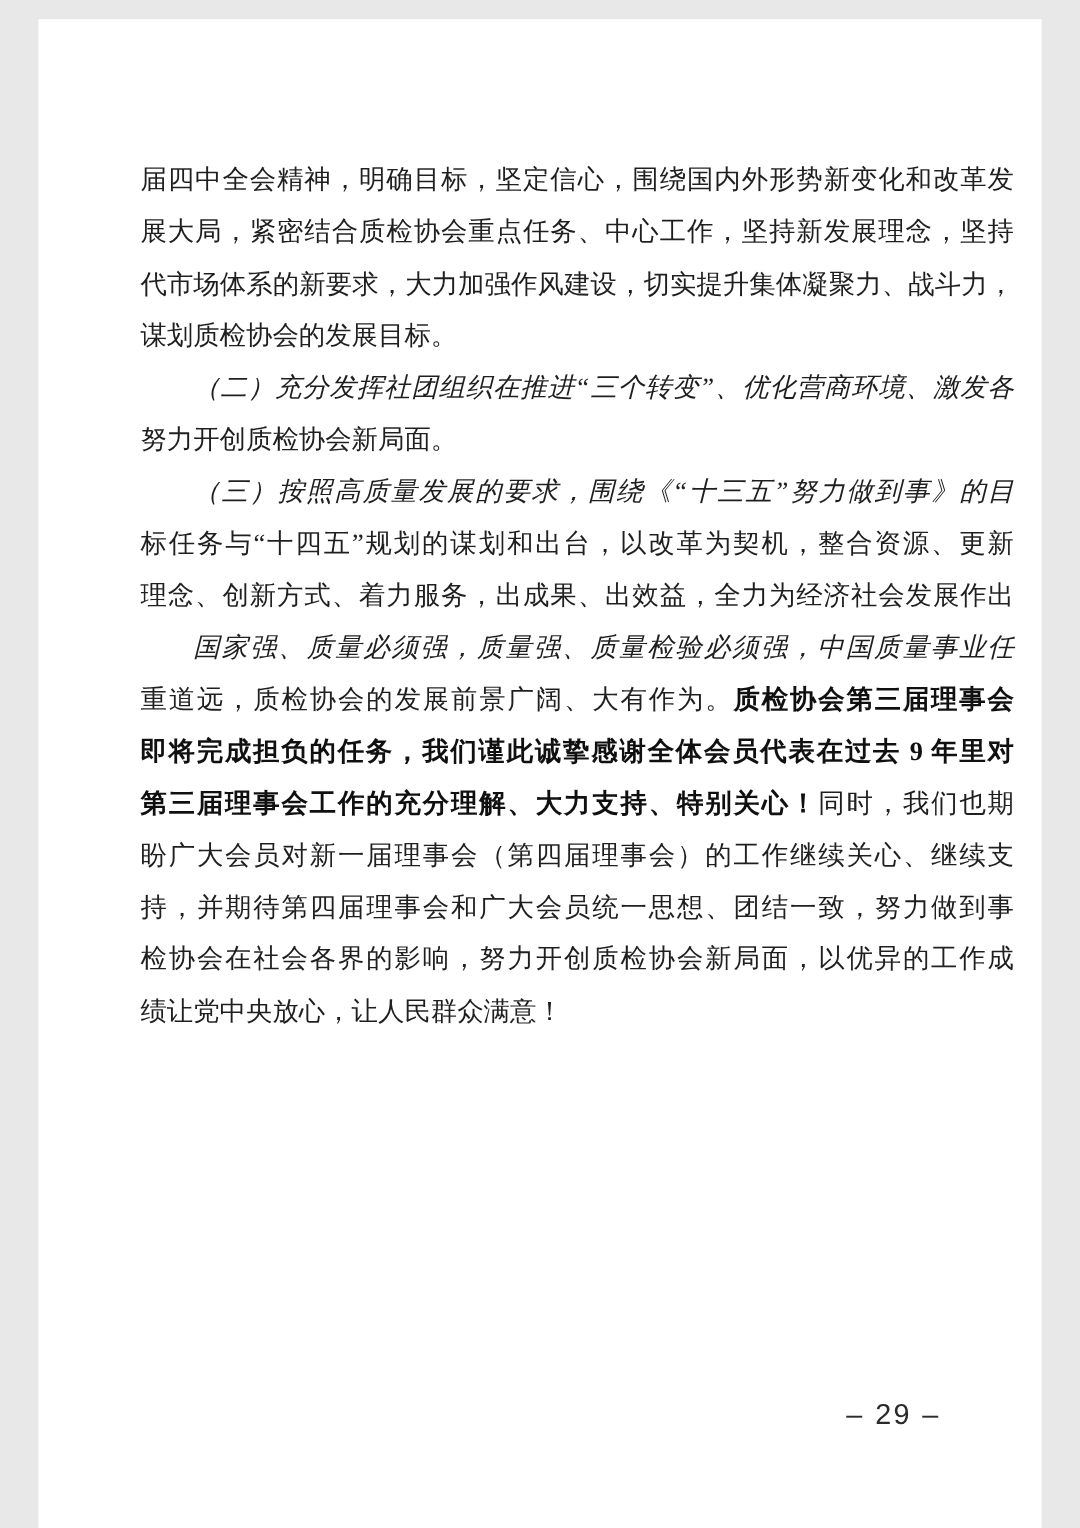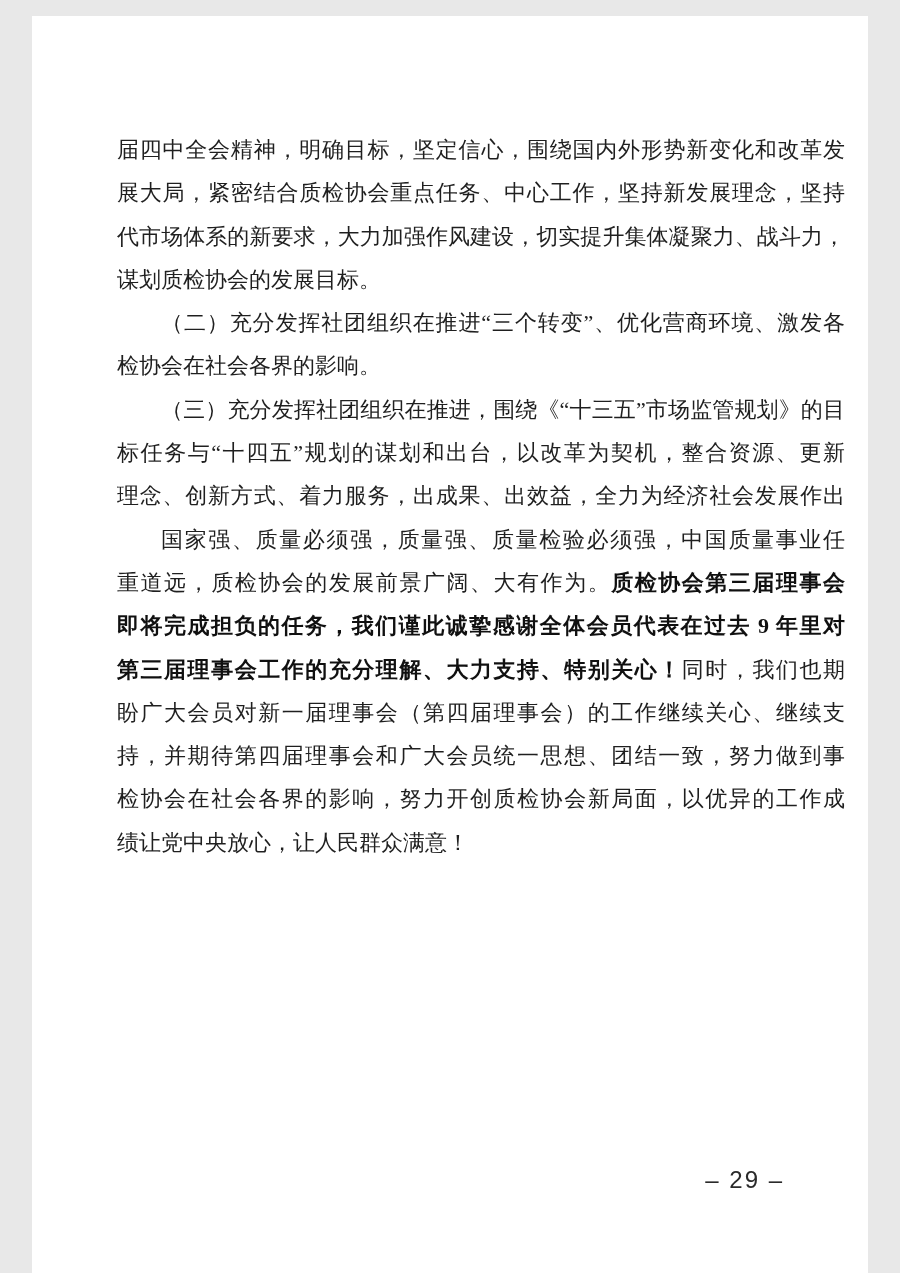--- a/index.html
+++ b/index.html
@@ -33,20 +33,21 @@
     text-justify: inter-character;
     height: 43.3px;
     white-space: nowrap;
   }
   .line.para-end {
     text-align-last: left;
     -moz-text-align-last: left;
   }
   .line.indent {
     text-indent: 44px;
+    font-style: italic;
   }
   .run { font-weight: 400; }
   .run.bold {
     font-weight: 700;
     color: #101010;
   }
   .page-number {
     position: absolute;
     top: 1149px;
     right: 84px;
@@ -61,22 +62,22 @@
 </head>
 <body>
 
 <div class="page" style="background: rgb(255, 255, 255);">
   <div class="body-text" style="color: rgb(31, 31, 31);">
       <div class="line"><span class="run">届四中全会精神，明确目标，坚定信心，围绕国内外形势新变化和改革发</span></div>
       <div class="line"><span class="run">展大局，紧密结合质检协会重点任务、中心工作，坚持新发展理念，坚持</span></div>
       <div class="line"><span class="run">代市场体系的新要求，大力加强作风建设，切实提升集体凝聚力、战斗力，</span></div>
       <div class="line para-end"><span class="run">谋划质检协会的发展目标。</span></div>
       <div class="line indent"><span class="run">（二）充分发挥社团组织在推进“三个转变”、优化营商环境、激发各</span></div>
-      <div class="line para-end"><span class="run">检协会在社会各界的影响。</span></div>
-      <div class="line indent"><span class="run">（三）充分发挥社团组织在推进，围绕《“十三五”市场监管规划》的目</span></div>
+      <div class="line para-end"><span class="run">努力开创质检协会新局面。</span></div>
+      <div class="line indent"><span class="run">（三）按照高质量发展的要求，围绕《“十三五”努力做到事》的目</span></div>
       <div class="line"><span class="run">标任务与“十四五”规划的谋划和出台，以改革为契机，整合资源、更新</span></div>
       <div class="line"><span class="run">理念、创新方式、着力服务，出成果、出效益，全力为经济社会发展作出</span></div>
       <div class="line indent"><span class="run">国家强、质量必须强，质量强、质量检验必须强，中国质量事业任</span></div>
       <div class="line"><span class="run">重道远，质检协会的发展前景广阔、大有作为。</span><span class="run bold">质检协会第三届理事会</span></div>
       <div class="line"><span class="run bold">即将完成担负的任务，我们谨此诚挚感谢全体会员代表在过去 9 年里对</span></div>
       <div class="line"><span class="run bold">第三届理事会工作的充分理解、大力支持、特别关心！</span><span class="run">同时，我们也期</span></div>
       <div class="line"><span class="run">盼广大会员对新一届理事会（第四届理事会）的工作继续关心、继续支</span></div>
       <div class="line"><span class="run">持，并期待第四届理事会和广大会员统一思想、团结一致，努力做到事</span></div>
       <div class="line"><span class="run">检协会在社会各界的影响，努力开创质检协会新局面，以优异的工作成</span></div>
       <div class="line para-end"><span class="run">绩让党中央放心，让人民群众满意！</span></div>

